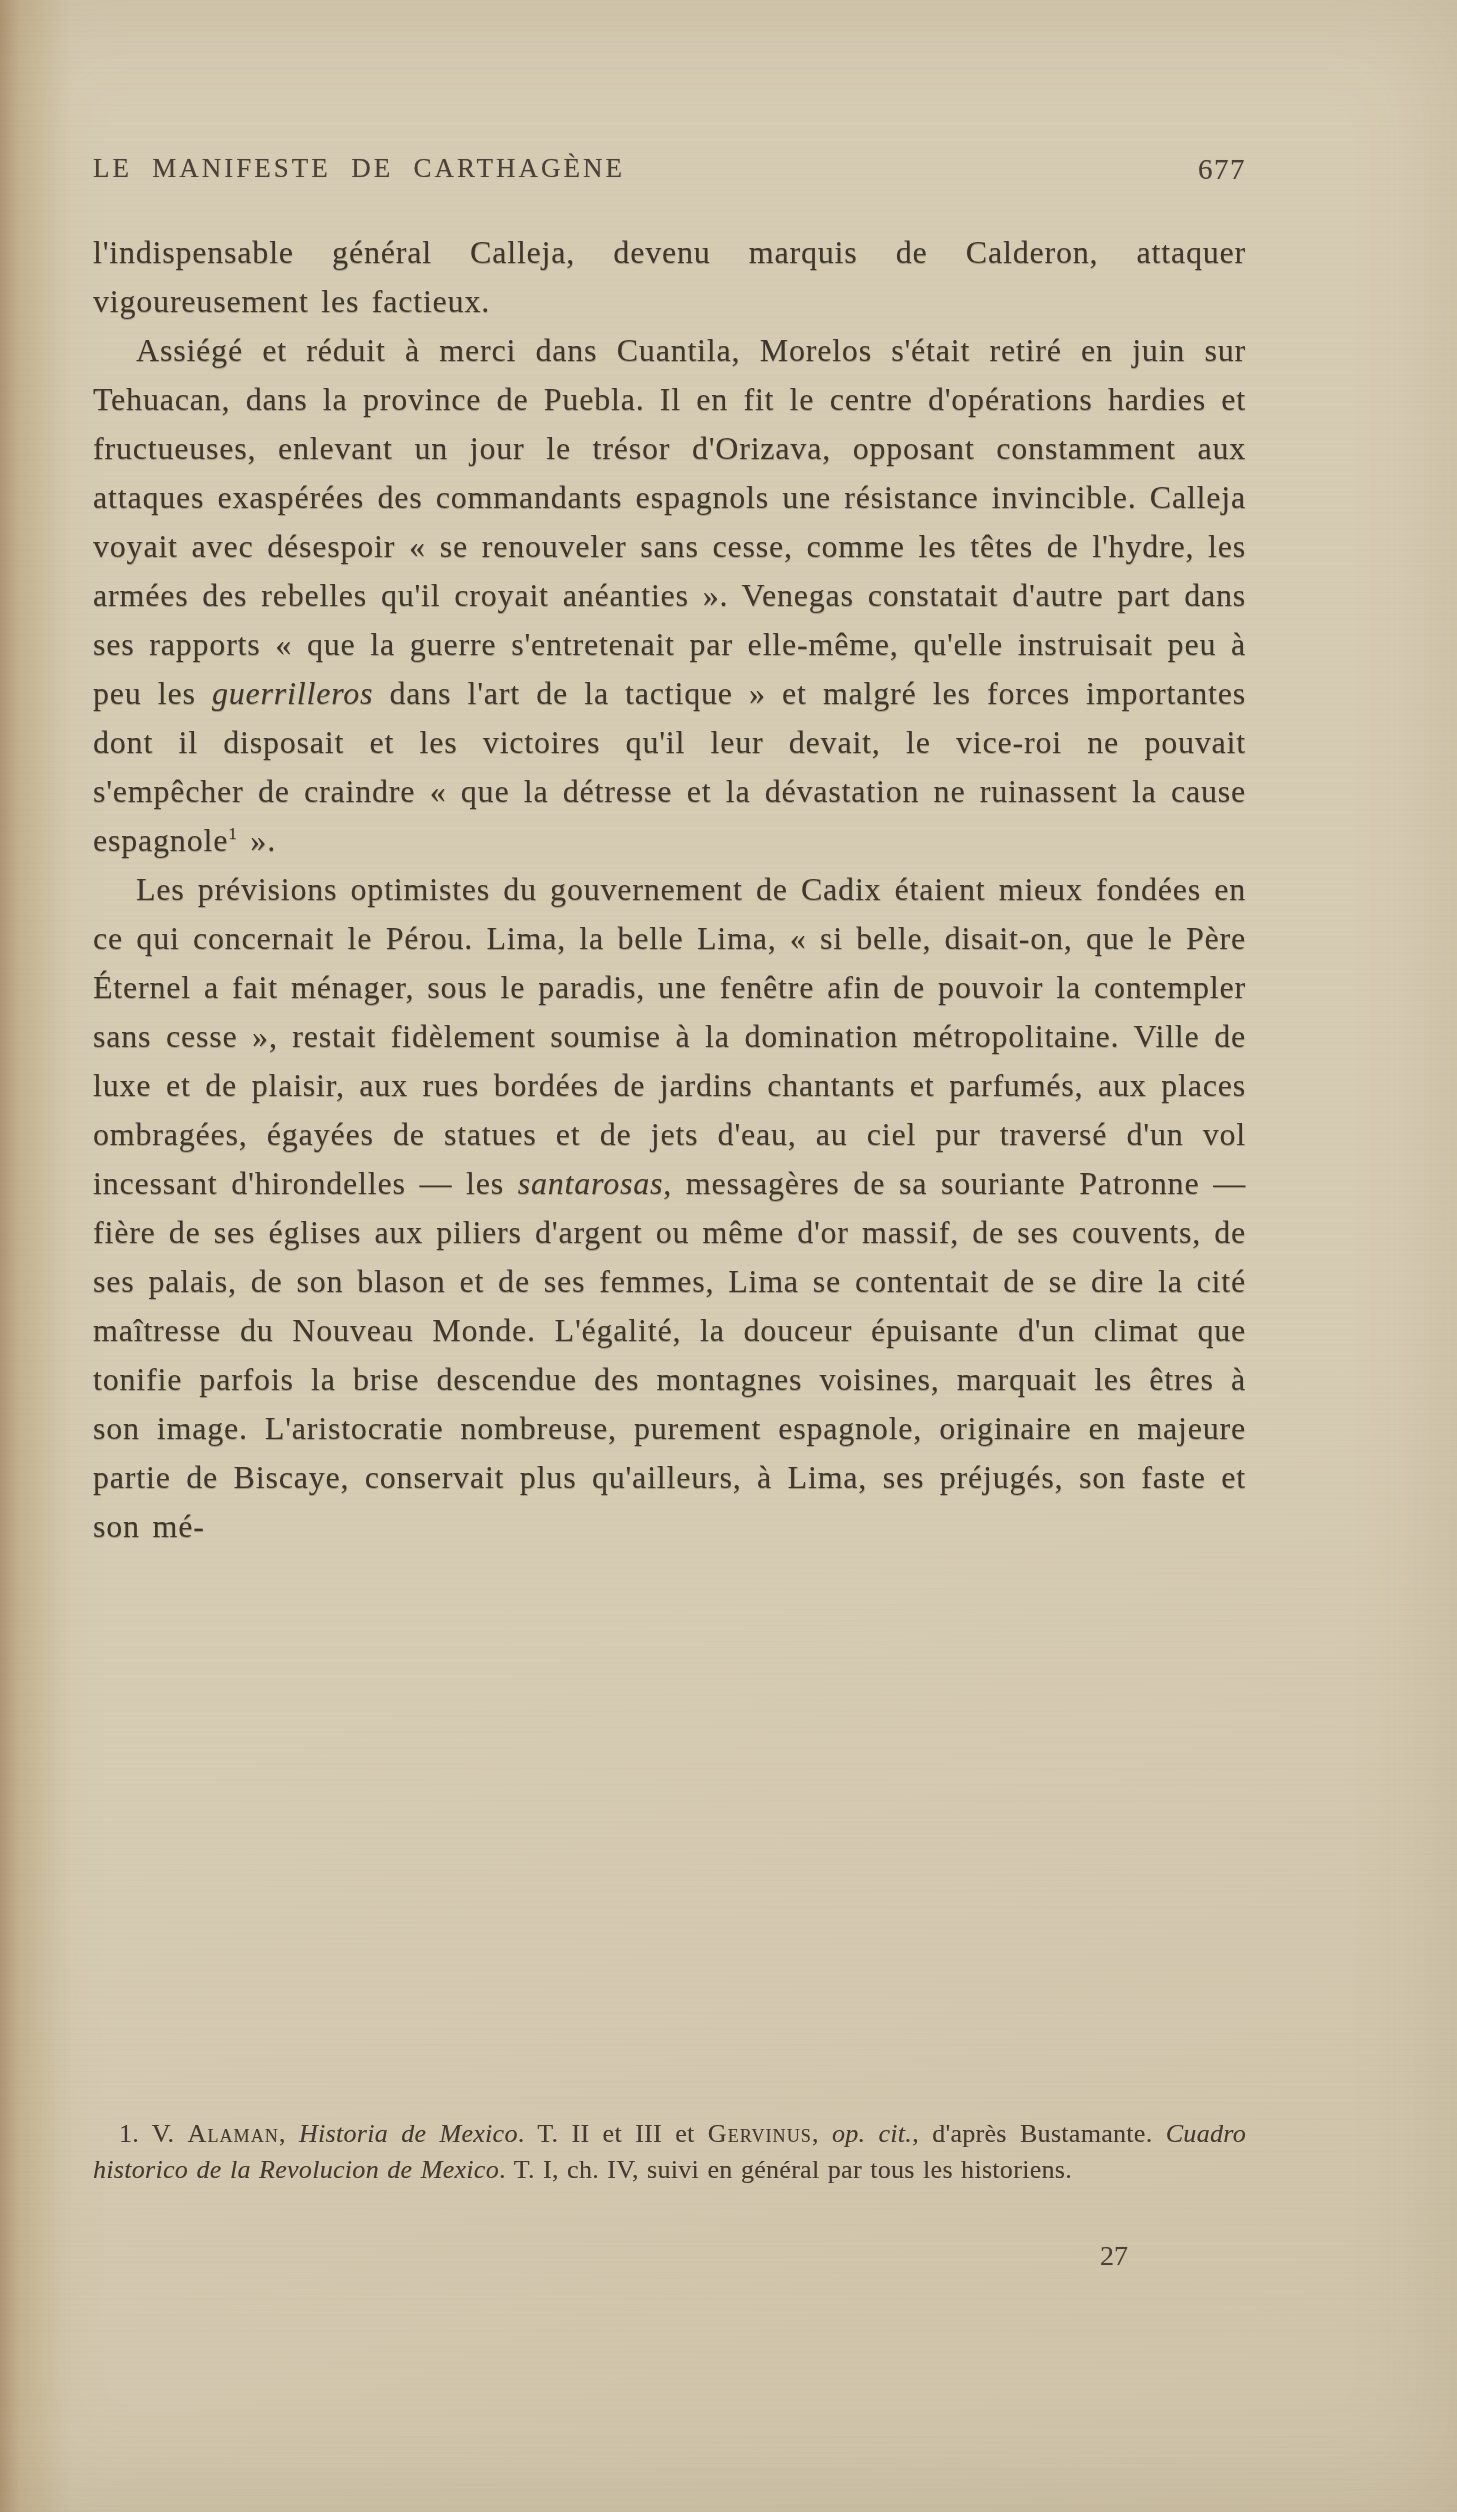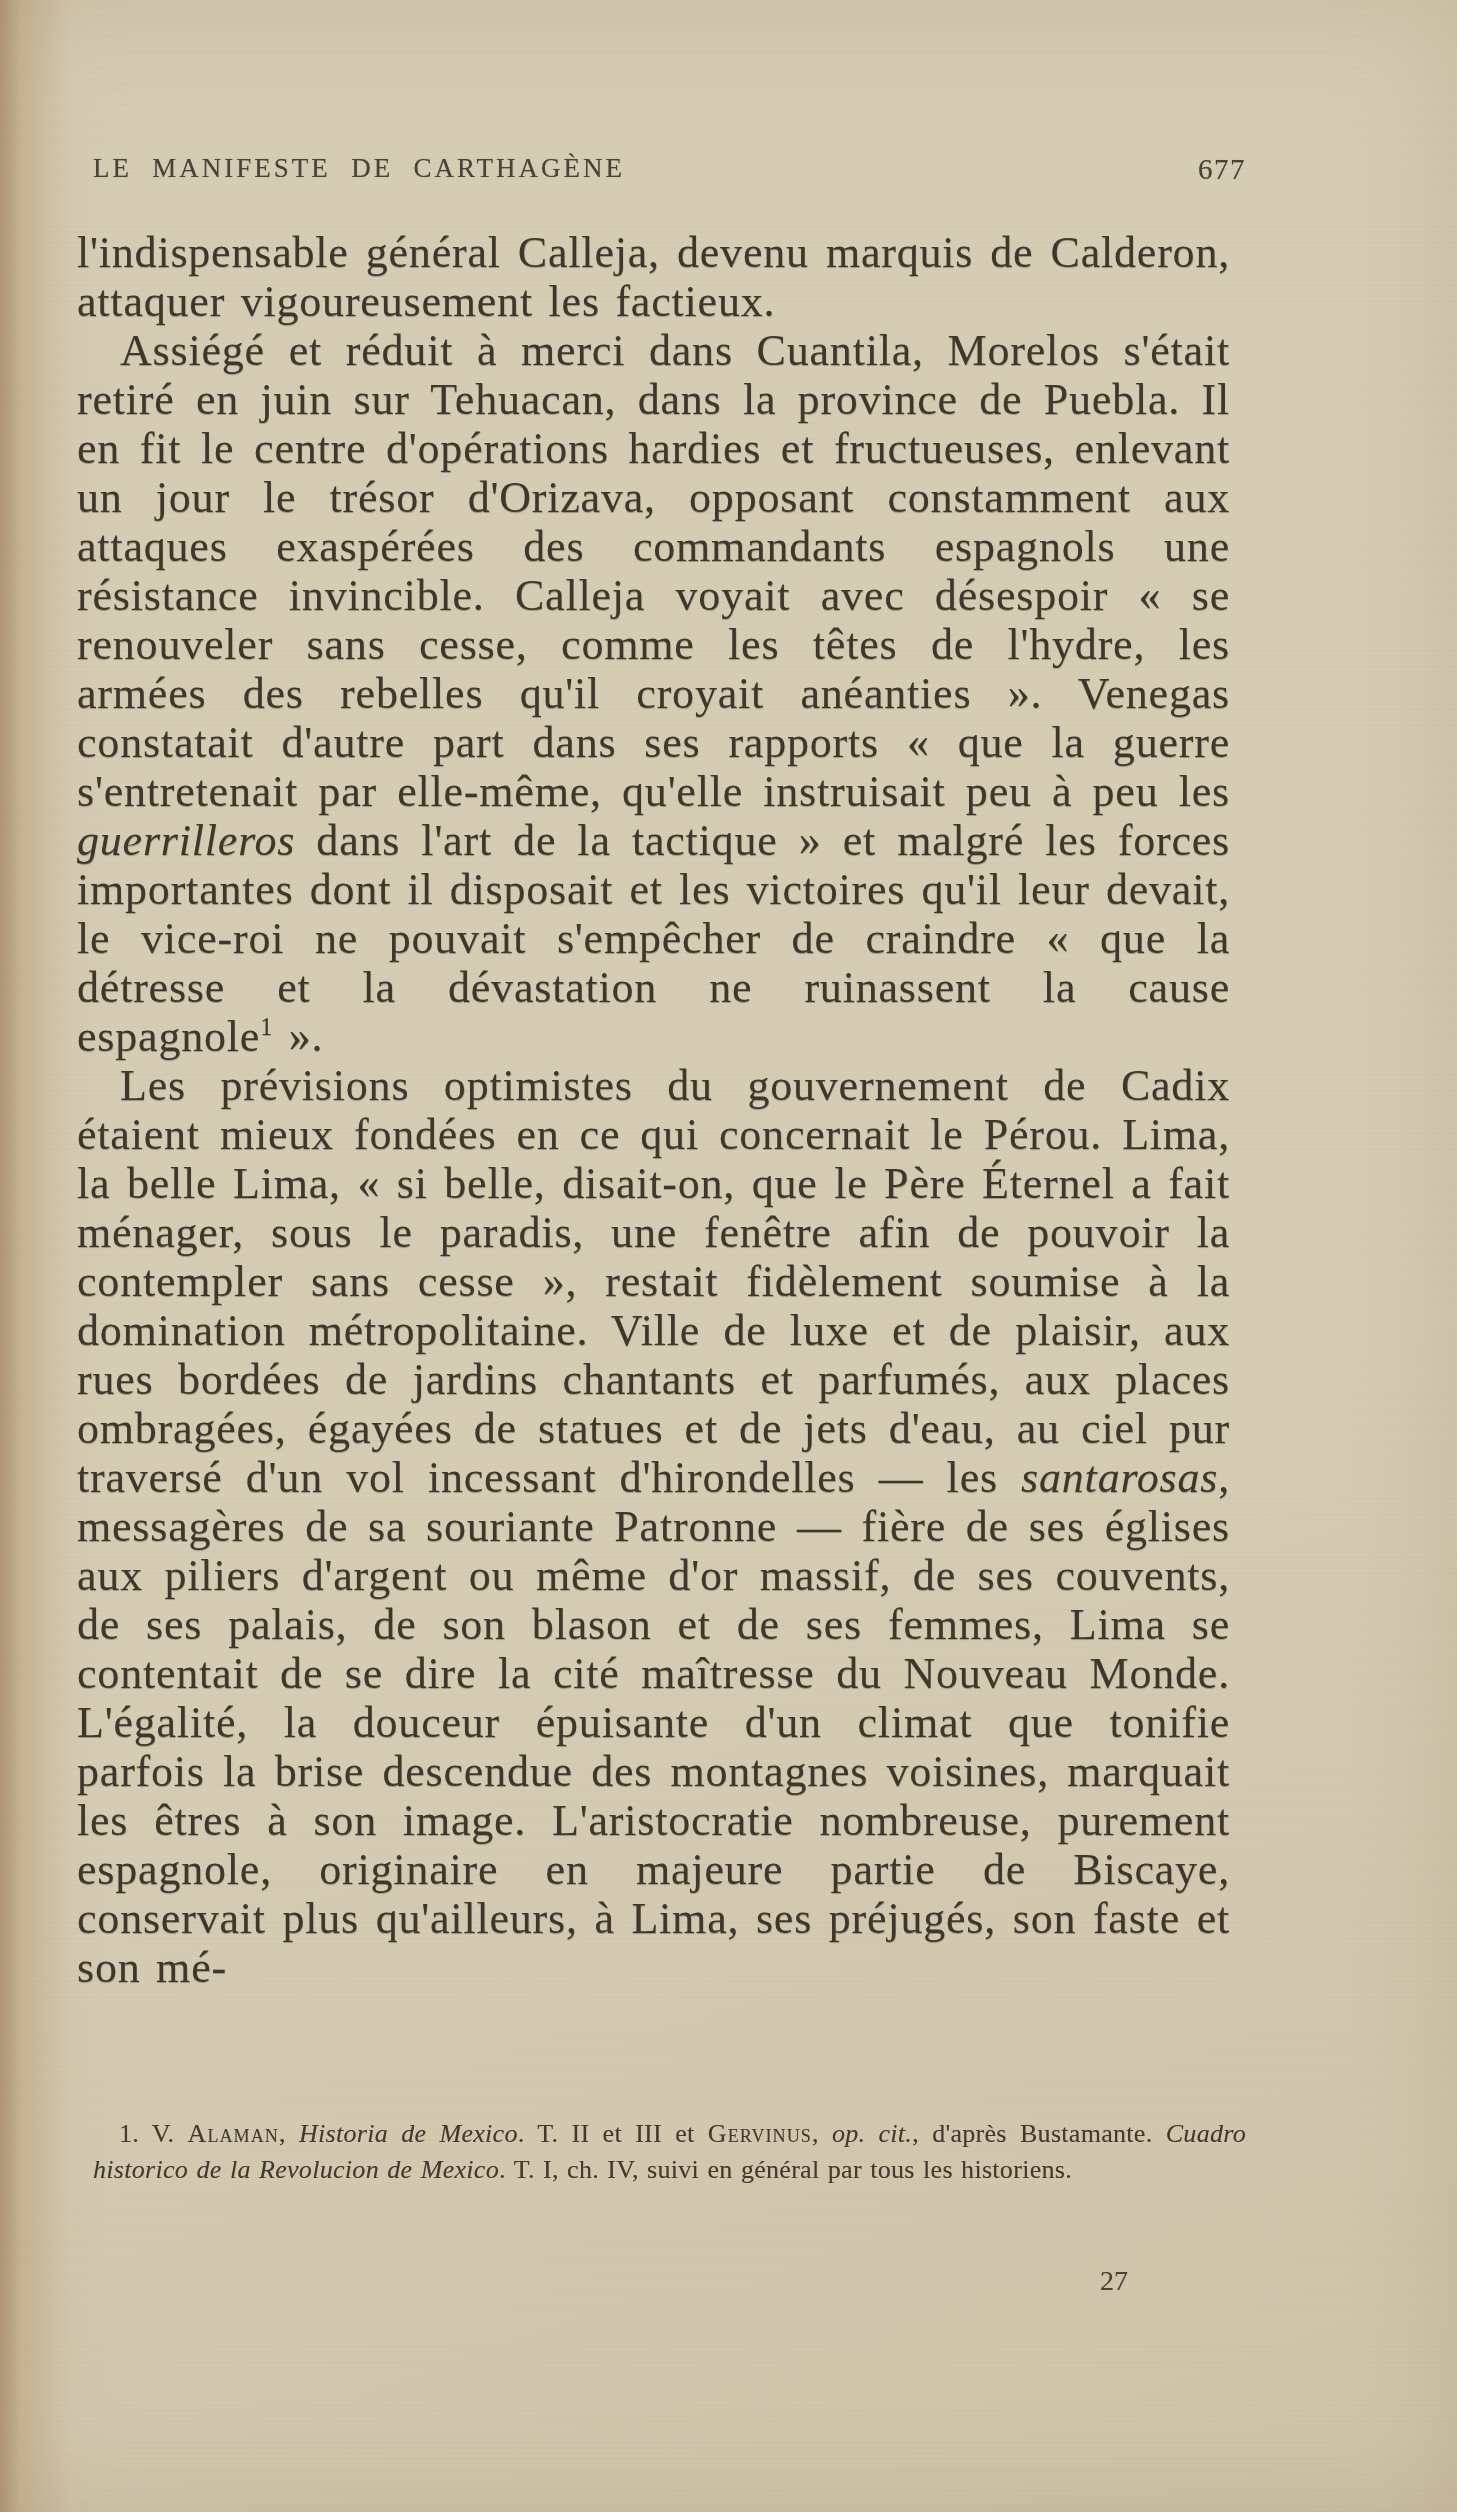--- a/index.html
+++ b/index.html
@@ -50,25 +50,25 @@
     top: 0;
     font-size: 29px;
     letter-spacing: 1.5px;
     text-shadow: 0 0 0.8px rgba(74,65,56,0.45);
   }
 
   
   .body-text {
     position: absolute;
     top: 228px;
-    left: 77px;
+    left: 93px;
     width: 1153px;
     height: 1846px;
     overflow: hidden;
-    font-size: 44px;
+    font-size: 32px;
     line-height: 49px;
     text-align: justify;
     letter-spacing: 0.8px;
     word-spacing: 3.8px;
     text-shadow: 0.3px 0.5px 0.7px rgba(63,54,44,0.38);
   }
   .para { margin: 0; text-indent: 43px; }
   .para.no-indent { text-indent: 0; }
 
   .seg-i  { font-style: italic; }
@@ -96,21 +96,20 @@
   }
 
   
   .signature {
     position: absolute;
     top: 2240px;
     left: 1100px;
     font-size: 28px;
     color: var(--ink_light, #4a4138);
     text-shadow: 0 0 0.8px rgba(74,65,56,0.4);
-    margin-top: 25px;
   }
 </style>
 </head>
 <body>
 
 <div class="scan">
 
   <div class="running-head">
     <span class="head-page">677</span>
     <span class="head-title">LE MANIFESTE DE CARTHAGÈNE</span>

